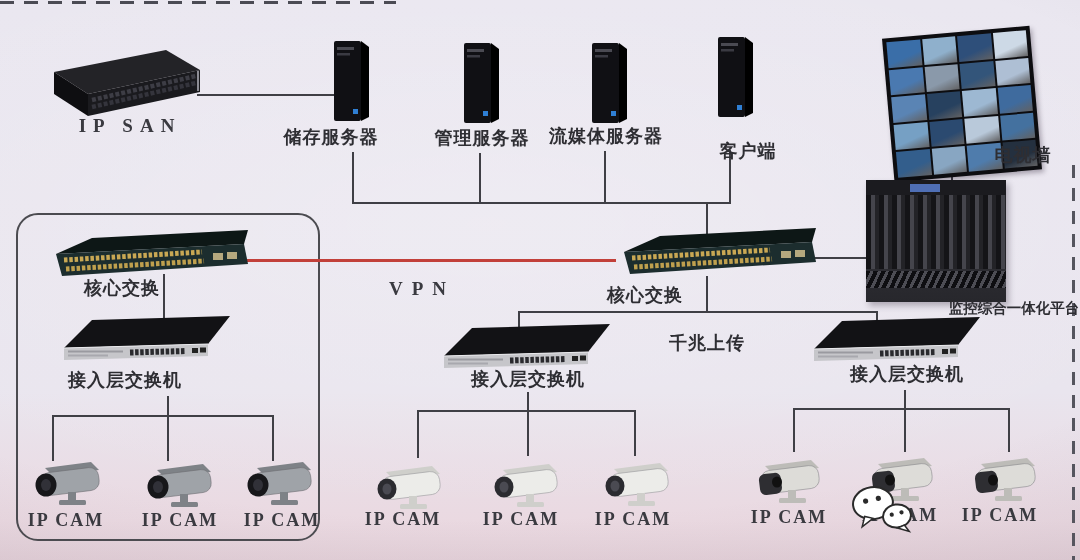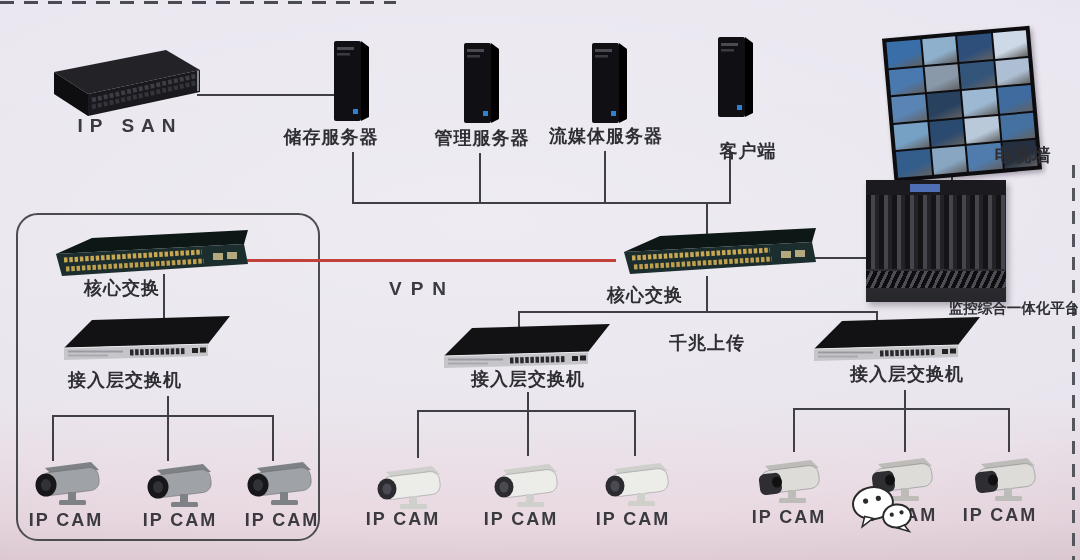--- a/index.html
+++ b/index.html
@@ -1,18 +1,18 @@
 <!DOCTYPE html>
 <html><head>
 <meta charset="utf-8">
 <style>
   html,body{margin:0;padding:0;}
   #stage{
     position:relative;width:1080px;height:560px;overflow:hidden;
-    font-family:Liberation Sans, sans-serif;
+    font-family:Liberation Serif, serif;
     background:
       radial-gradient(130% 95% at 45% 40%, rgba(255,255,255,0.22), rgba(255,255,255,0) 55%, rgba(70,58,82,0.13) 100%),
       linear-gradient(180deg,#eae7f0 0%,#e9e5ee 70%,#ead9e1 93%,#e3d0d8 100%);
   }
   .lbl{position:absolute;transform:translateX(-50%);font-weight:bold;color:#2e2e33;white-space:nowrap;line-height:1;}
   .zh{font-size:18px;letter-spacing:1px;}
   .zh-sm{font-size:14.5px;letter-spacing:0;}
   .lat{font-size:18px;font-weight:600;color:#3a3a40;}
   .wire{position:absolute;background:#3f3f45;}
   .wire.h{height:2px;} .wire.v{width:2px;}

